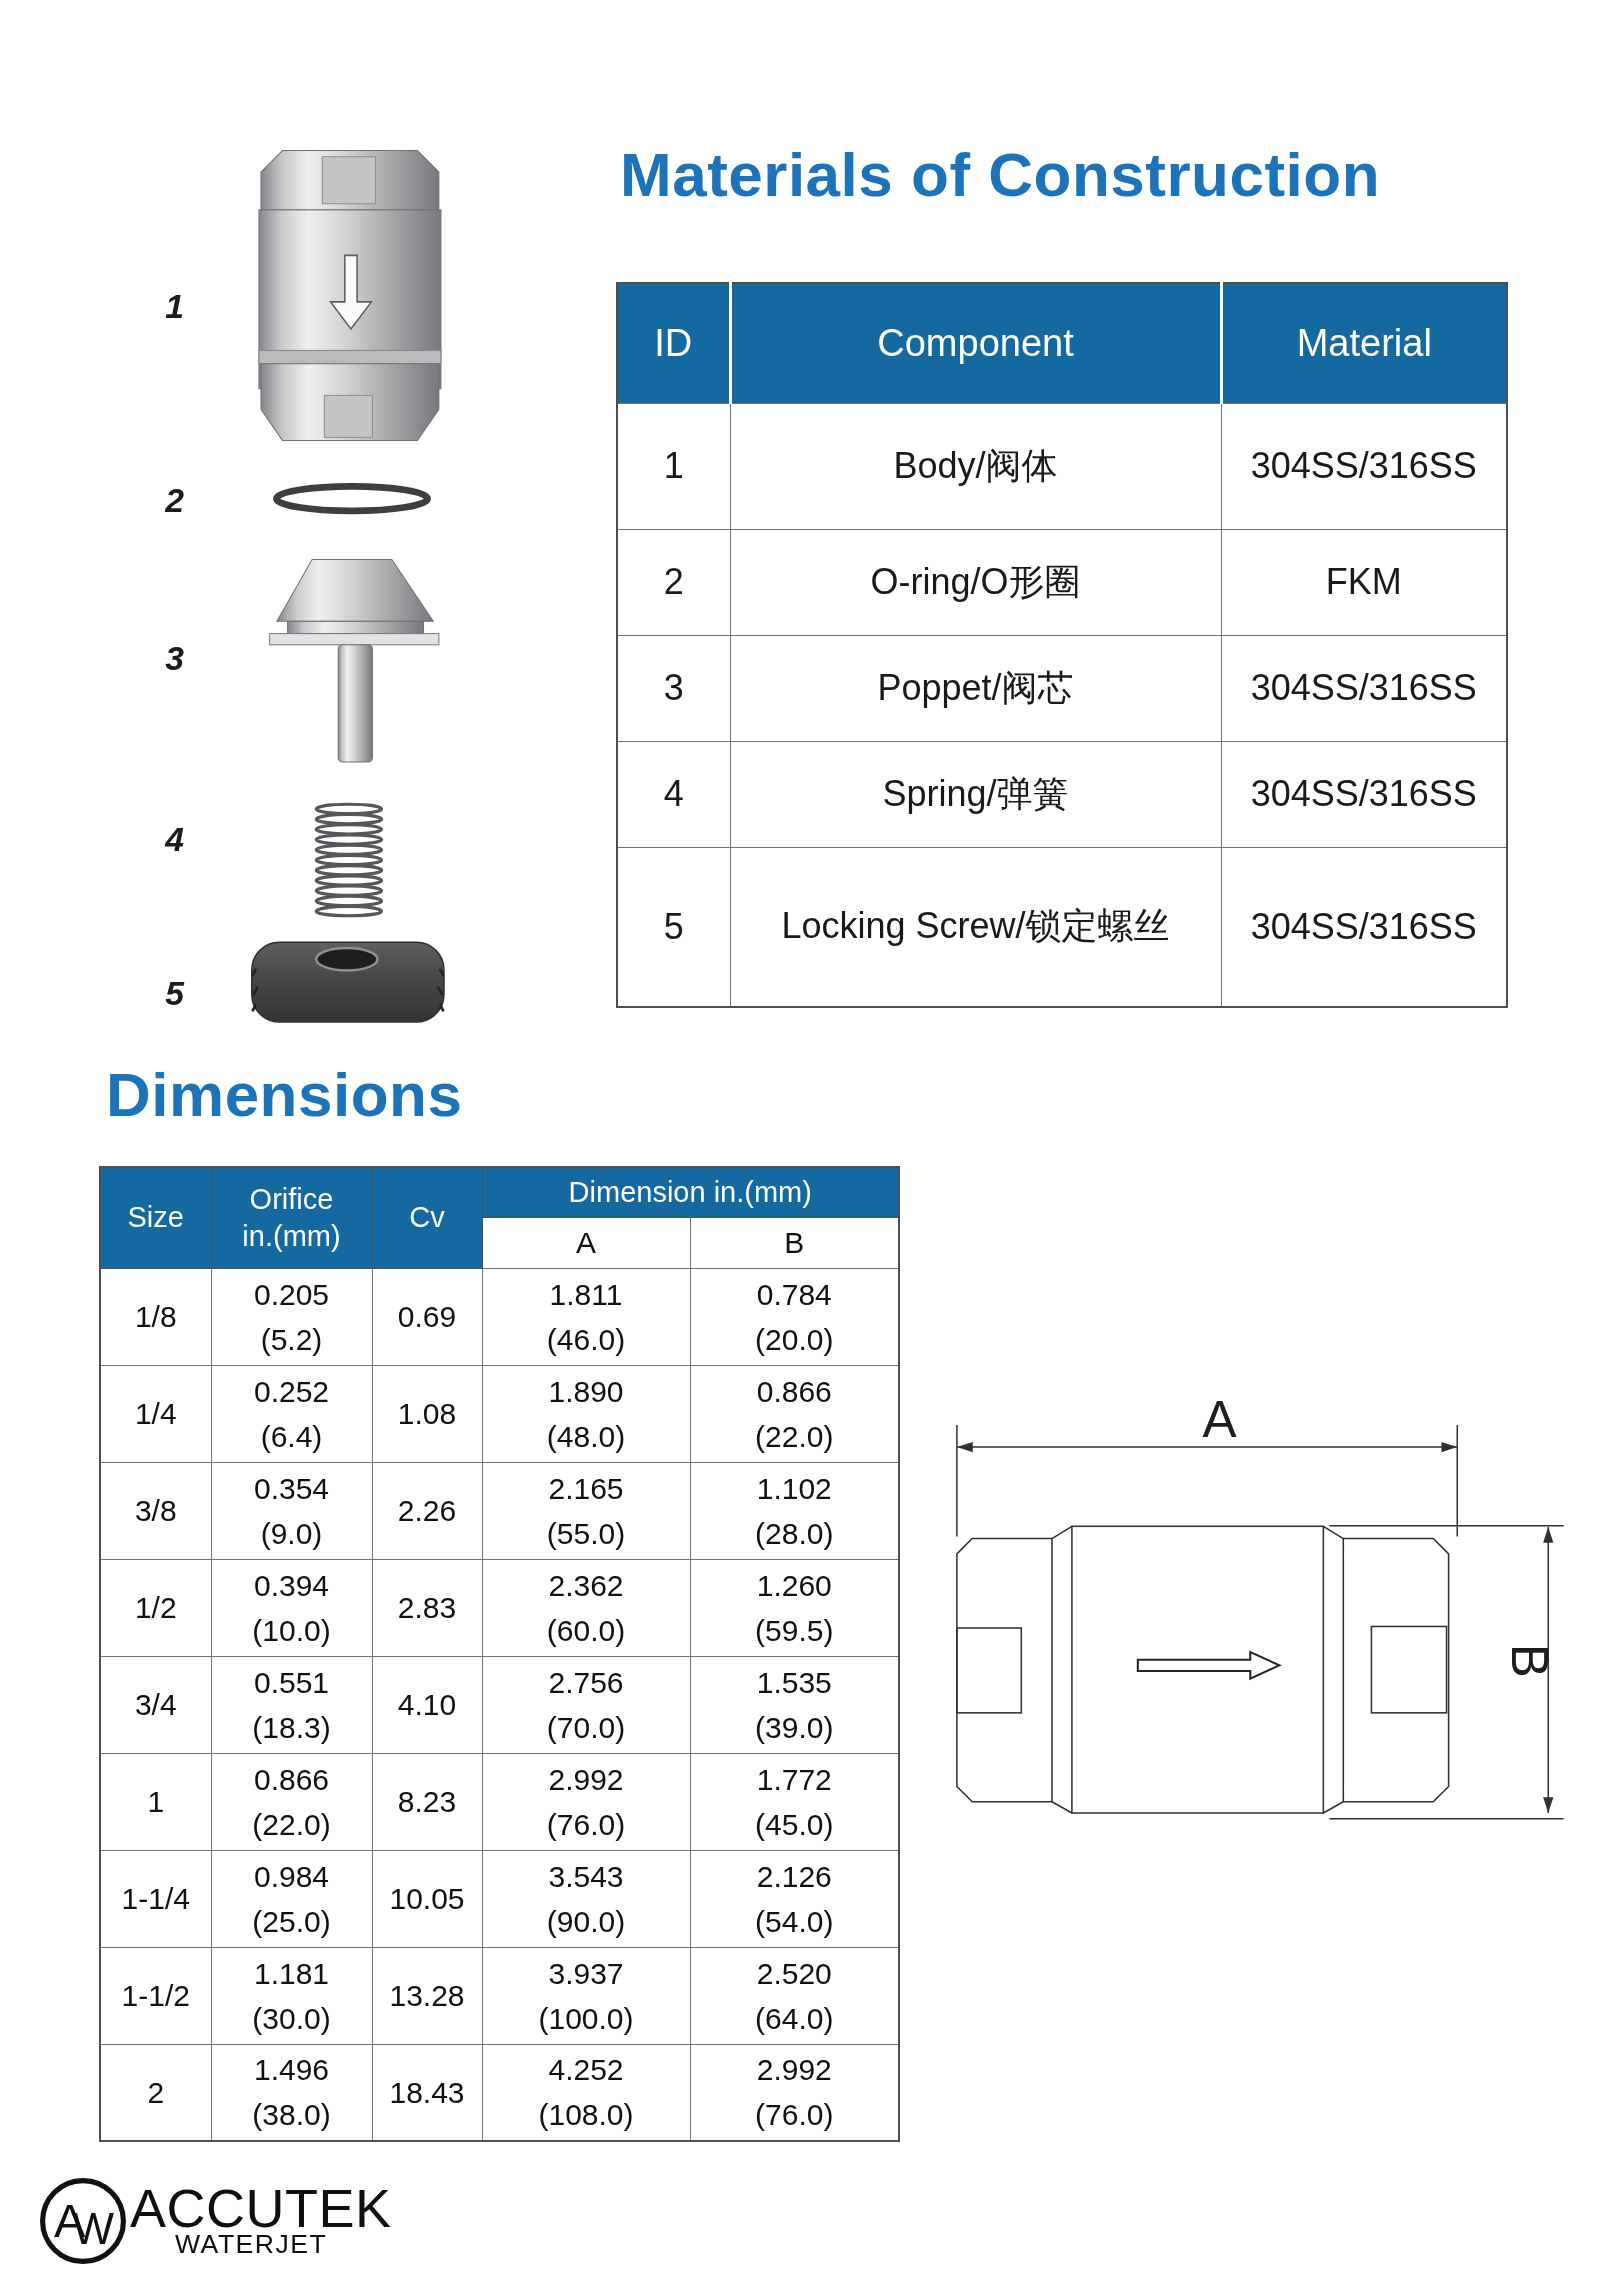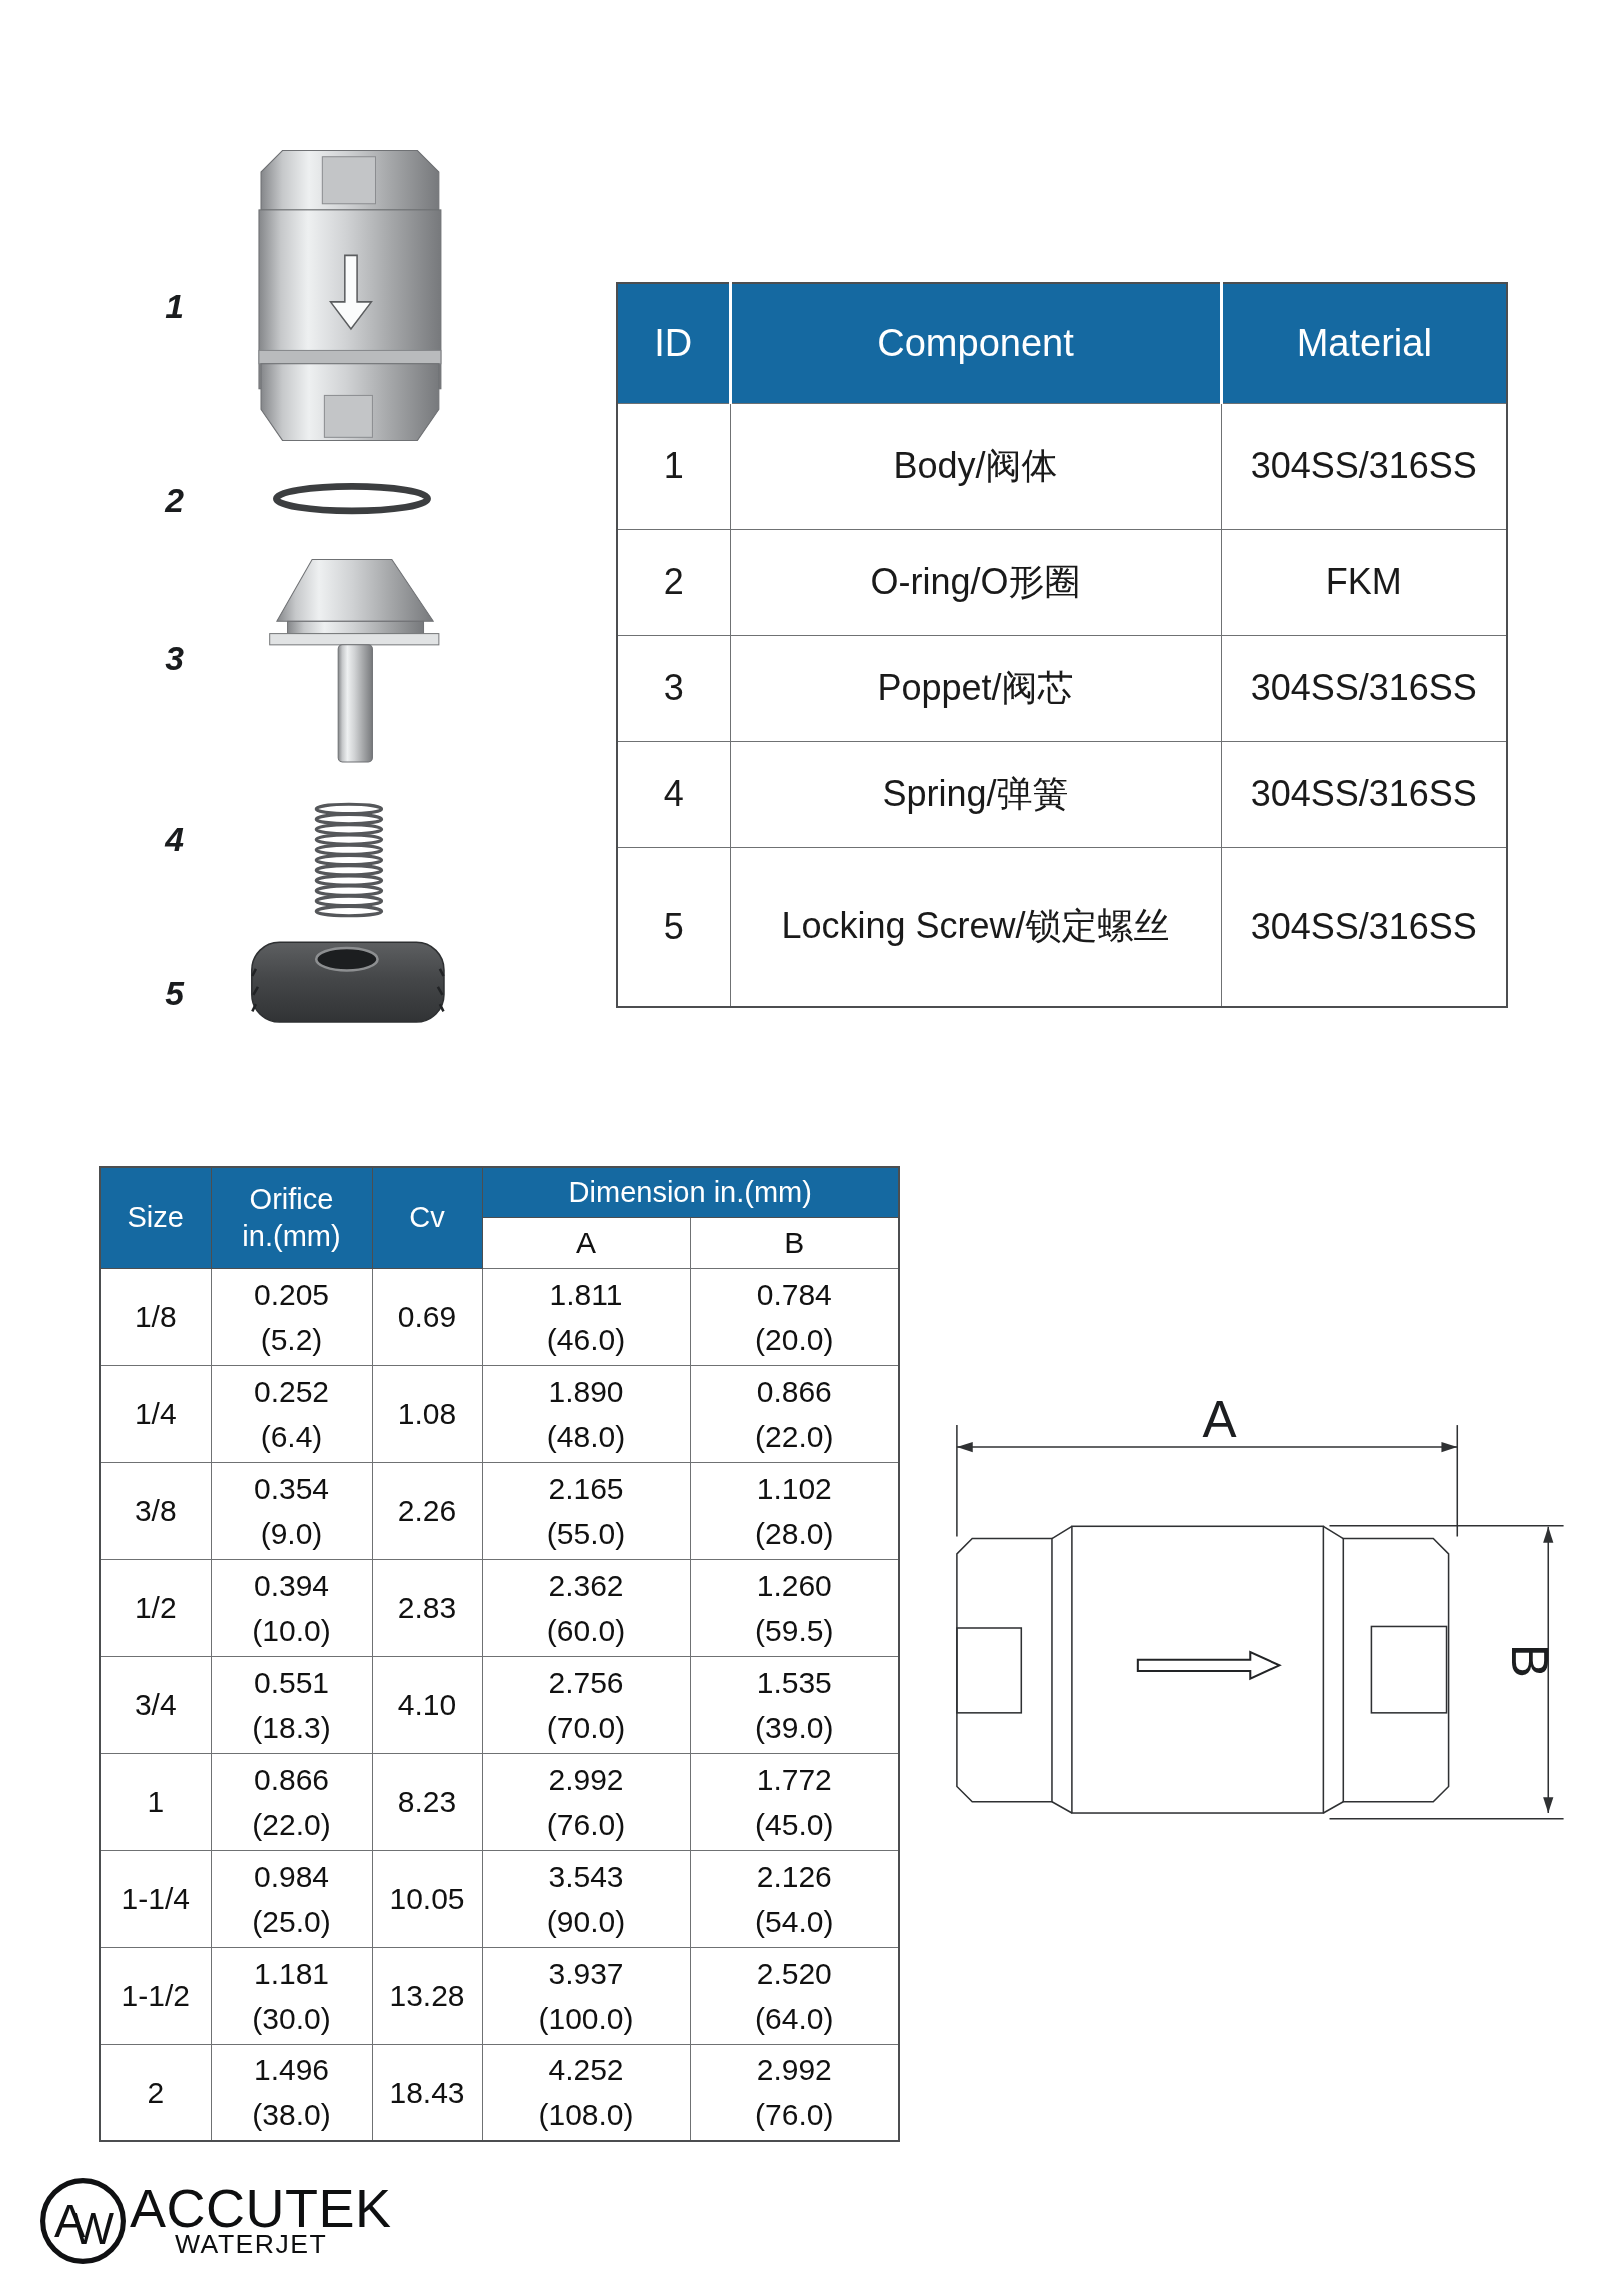--- a/index.html
+++ b/index.html
@@ -126,20 +126,22 @@
       <ellipse cx="428" cy="1636" rx="60" ry="22" fill="#1c1e20" stroke="#8d8f91" stroke-width="5"></ellipse>
     </g>
 
     <text class="part-label" x="91" y="382" text-anchor="middle">1</text>
     <text class="part-label" x="91" y="762" text-anchor="middle">2</text>
     <text class="part-label" x="91" y="1070" text-anchor="middle">3</text>
     <text class="part-label" x="91" y="1425" text-anchor="middle">4</text>
     <text class="part-label" x="91" y="1726" text-anchor="middle">5</text>
   </svg>
 
+  <div class="section-title" id="materials-title">Materials of Construction</div>
+  <div class="section-title" id="dimensions-title">Dimensions</div>
 
   <div class="materials-wrap">
     <table class="materials">
       <colgroup>
           <col style="width:113px">
           <col style="width:491px">
           <col style="width:286px">
         </colgroup>
       <thead>
         <tr>

